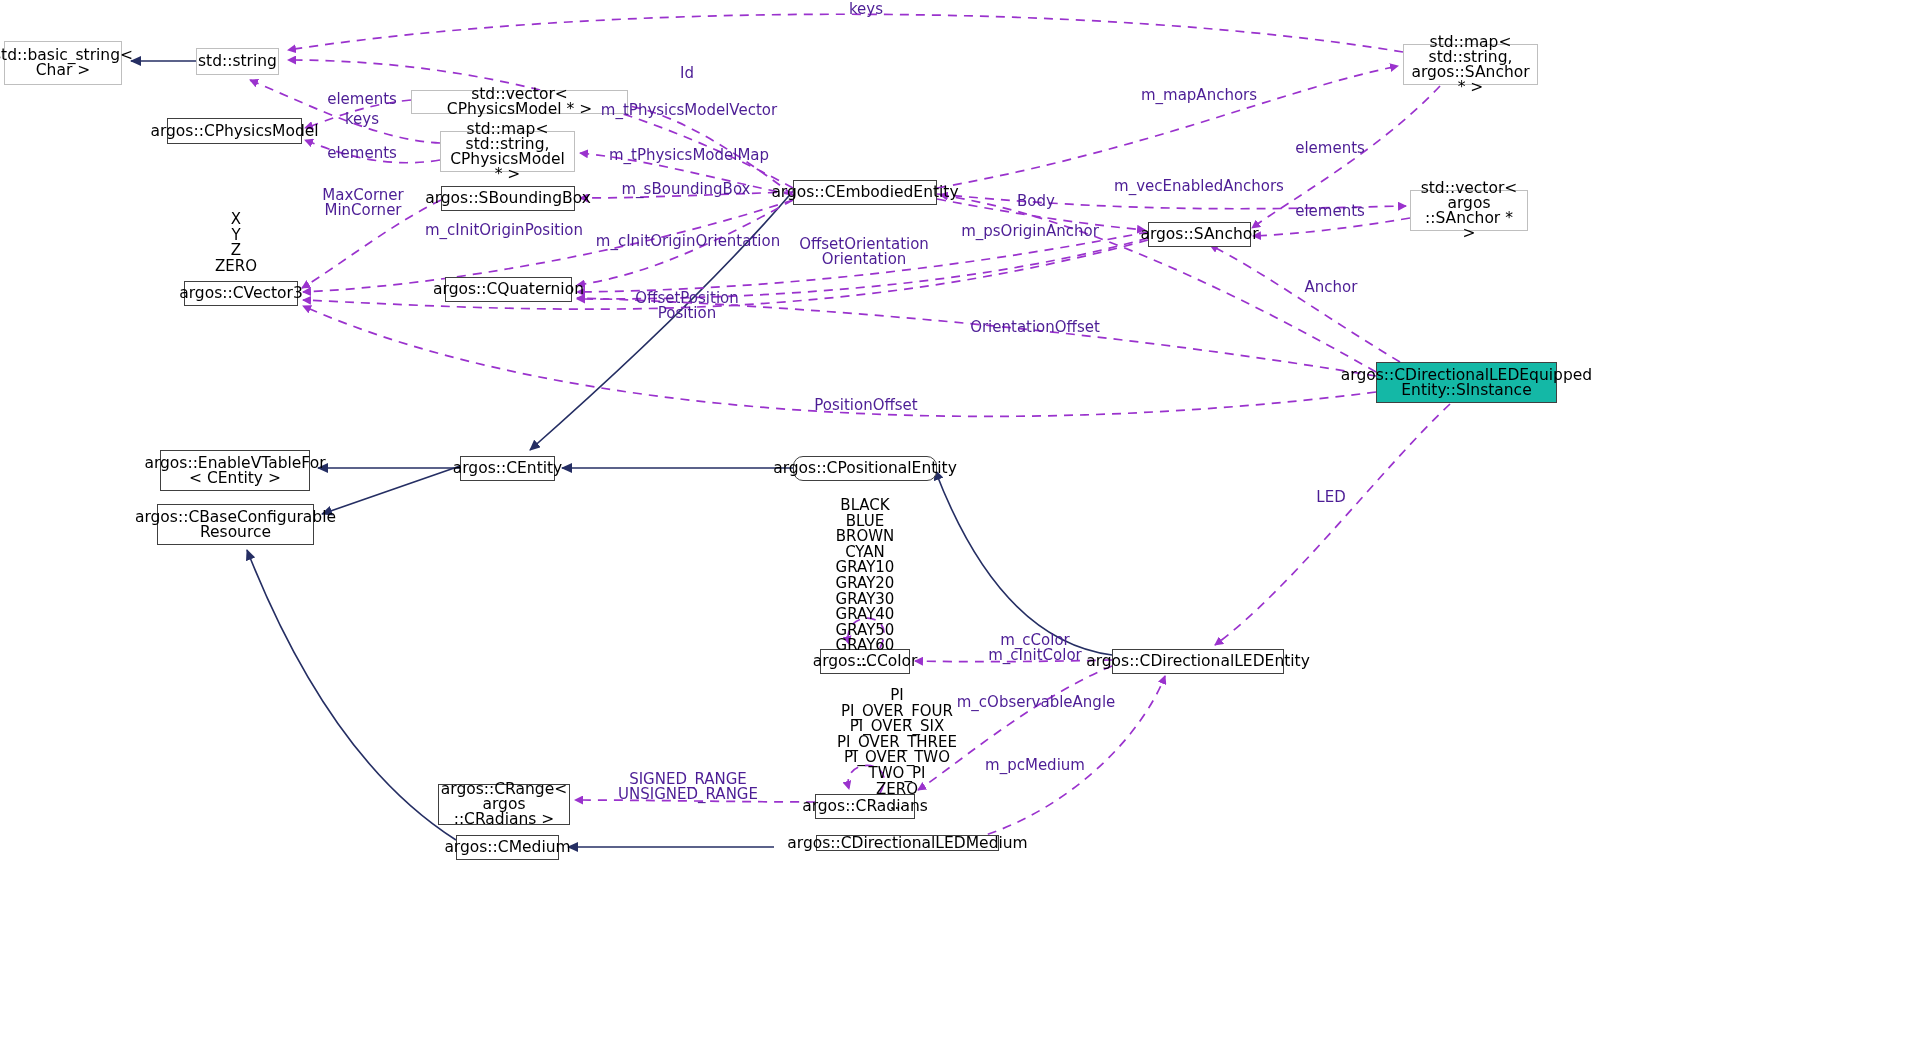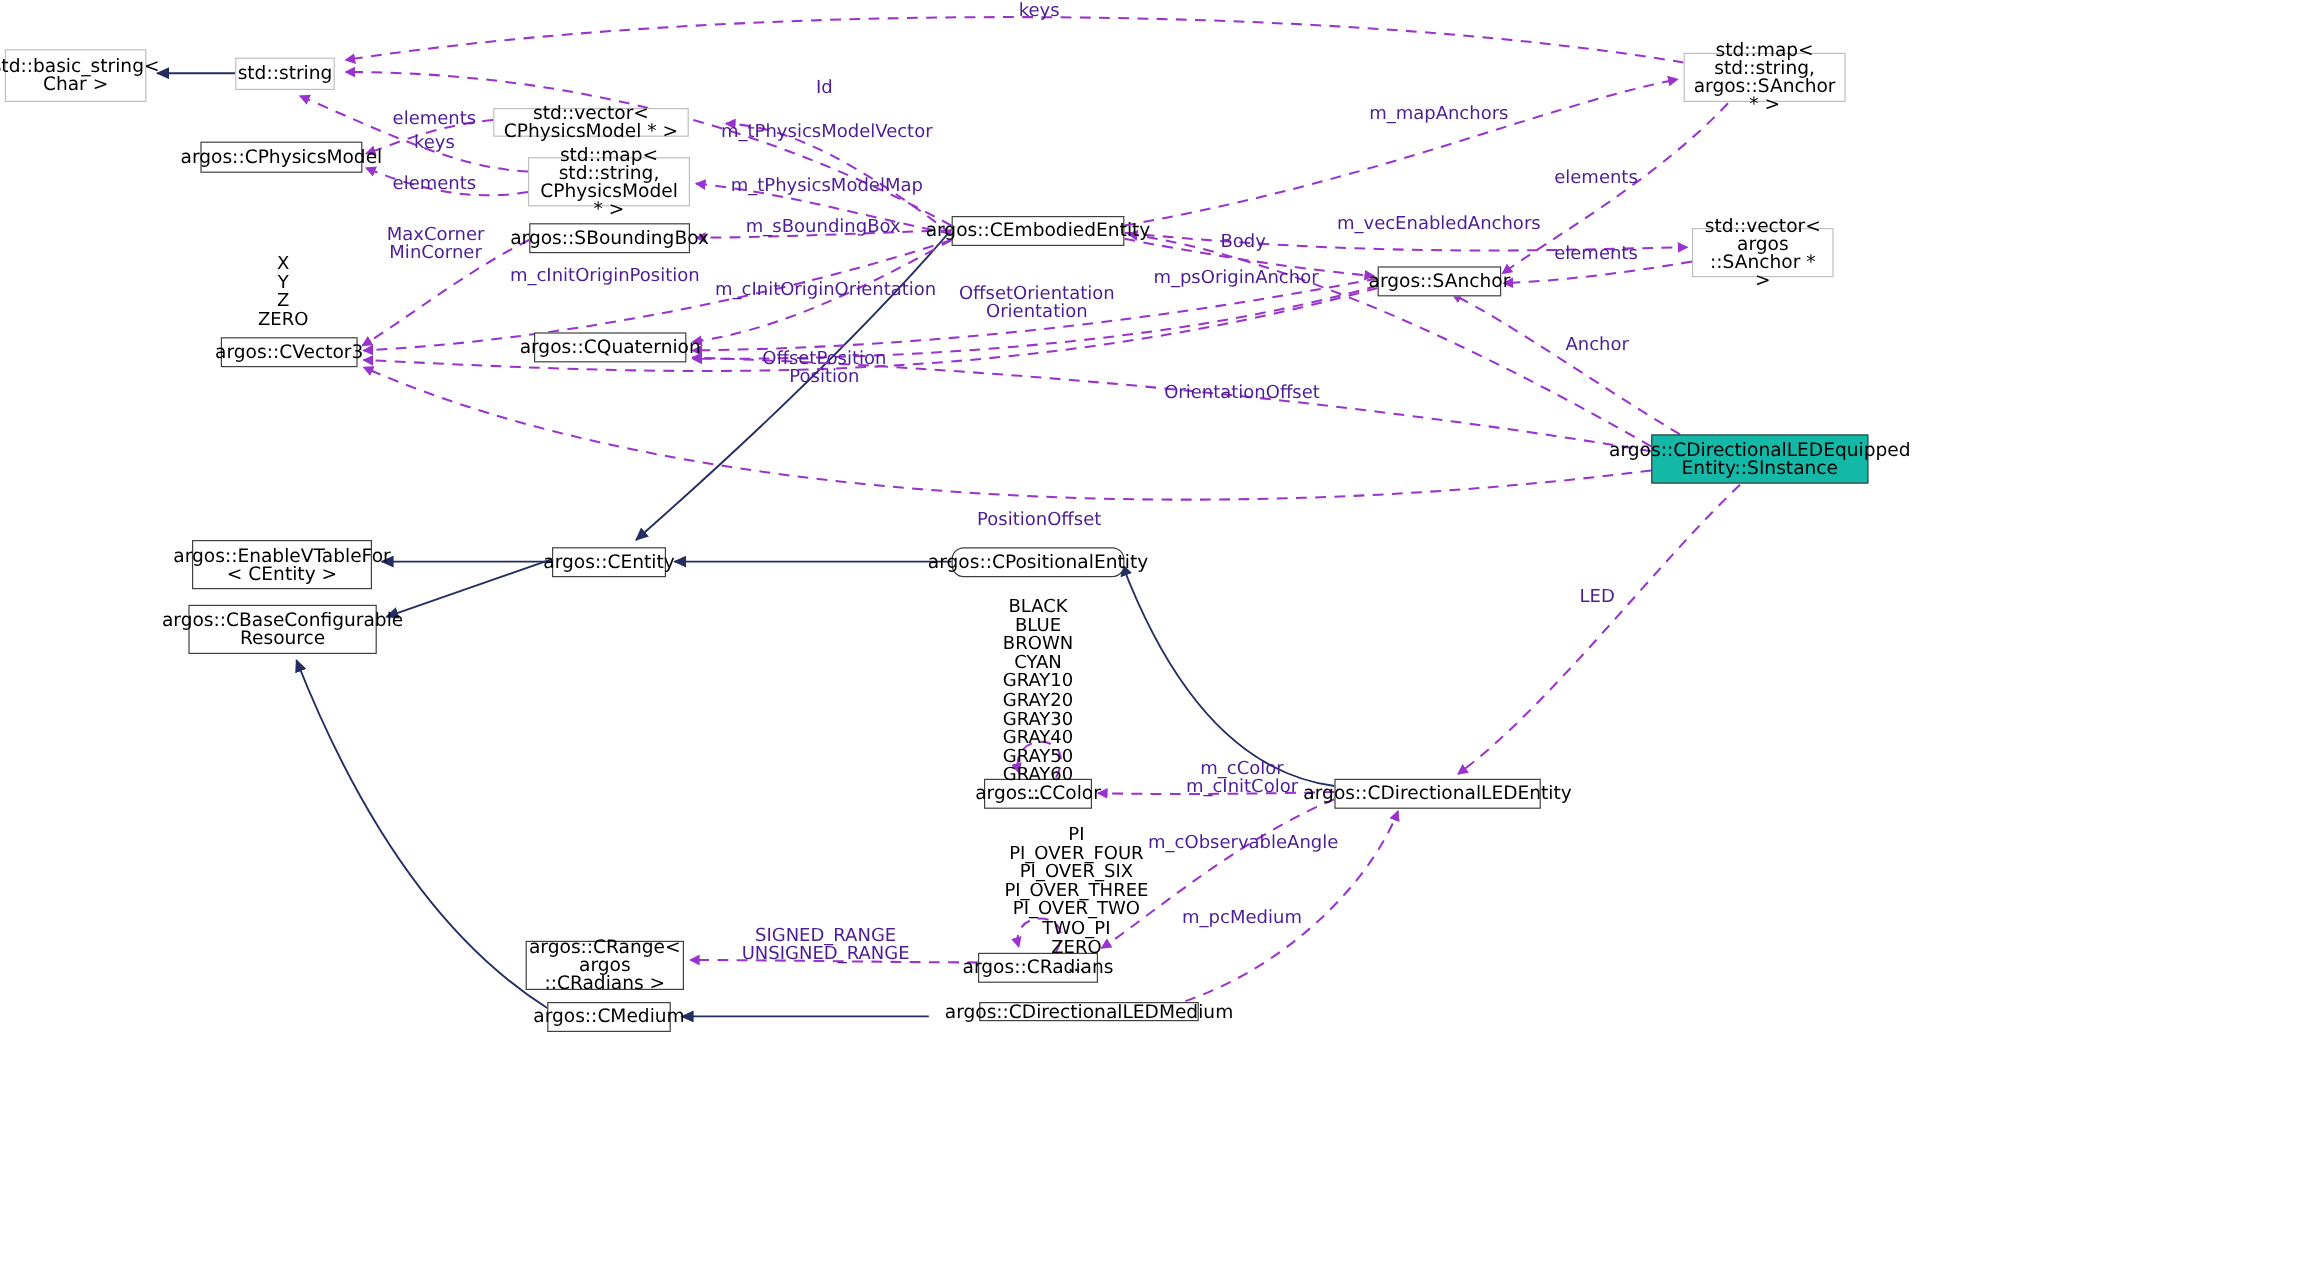--- a/index.html
+++ b/index.html
@@ -133,21 +133,21 @@
       <path d="M815,802 C 740,802 650,800 575,800"></path>
 
       <path d="M957,843 C 1060,820 1140,740 1165,676"></path>
     </g>
   </svg>
 
   <div class="node plain" style="left:4px;top:41px;width:118px;height:44px;">std::basic_string&lt;
 Char &gt;</div>
   <div class="node plain" style="left:196px;top:48px;width:83px;height:27px;">std::string</div>
   <div class="node solid" style="left:167px;top:118px;width:135px;height:26px;">argos::CPhysicsModel</div>
-  <div class="node plain" style="left:411px;top:90px;width:163px;height:24px;">std::vector&lt; CPhysicsModel * &gt;</div>
+  <div class="node plain" style="left:411px;top:90px;width:217px;height:24px;">std::vector&lt; CPhysicsModel * &gt;</div>
   <div class="node plain" style="left:440px;top:131px;width:135px;height:41px;">std::map&lt; std::string,
 CPhysicsModel * &gt;</div>
   <div class="node solid" style="left:441px;top:186px;width:134px;height:25px;">argos::SBoundingBox</div>
   <div class="node solid" style="left:184px;top:281px;width:114px;height:25px;">argos::CVector3</div>
   <div class="node solid" style="left:445px;top:277px;width:127px;height:25px;">argos::CQuaternion</div>
   <div class="node solid" style="left:793px;top:180px;width:144px;height:25px;">argos::CEmbodiedEntity</div>
   <div class="node solid" style="left:1148px;top:222px;width:103px;height:25px;">argos::SAnchor</div>
   <div class="node plain" style="left:1403px;top:44px;width:135px;height:41px;">std::map&lt; std::string,
 argos::SAnchor * &gt;</div>
   <div class="node plain" style="left:1410px;top:190px;width:118px;height:41px;">std::vector&lt; argos
@@ -209,21 +209,21 @@
   <div class="edge-label" style="left:504px;top:230px;">m_cInitOriginPosition</div>
   <div class="edge-label" style="left:688px;top:241px;">m_cInitOriginOrientation</div>
   <div class="edge-label" style="left:1036px;top:201px;">Body</div>
   <div class="edge-label" style="left:1030px;top:231px;">m_psOriginAnchor</div>
   <div class="edge-label" style="left:864px;top:252px;">OffsetOrientation
 Orientation</div>
   <div class="edge-label" style="left:687px;top:306px;">OffsetPosition
 Position</div>
   <div class="edge-label" style="left:1035px;top:327px;">OrientationOffset</div>
   <div class="edge-label" style="left:1331px;top:287px;">Anchor</div>
-  <div class="edge-label" style="left:866px;top:433px;">PositionOffset</div>
+  <div class="edge-label" style="left:866px;top:405px;">PositionOffset</div>
   <div class="edge-label" style="left:1331px;top:497px;">LED</div>
   <div class="edge-label" style="left:1035px;top:648px;">m_cColor
 m_cInitColor</div>
   <div class="edge-label" style="left:1036px;top:702px;">m_cObservableAngle</div>
   <div class="edge-label" style="left:688px;top:787px;">SIGNED_RANGE
 UNSIGNED_RANGE</div>
   <div class="edge-label" style="left:1035px;top:765px;">m_pcMedium</div>
 
 </div>
 

